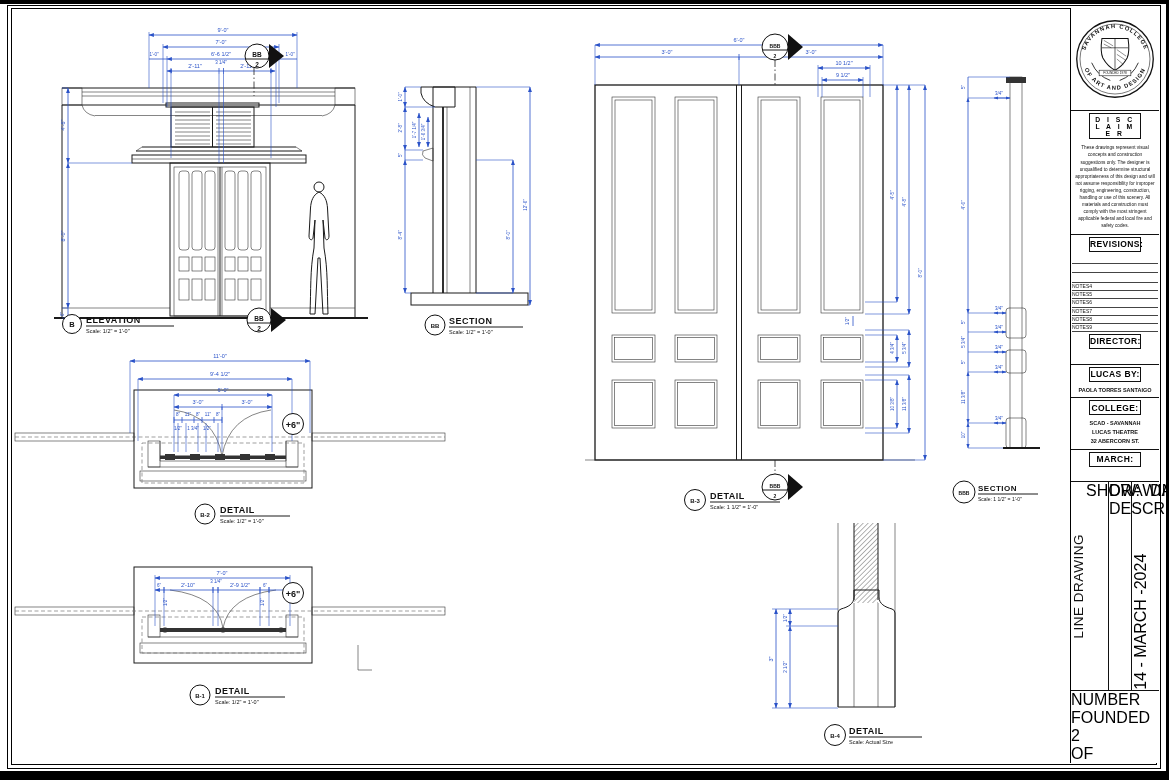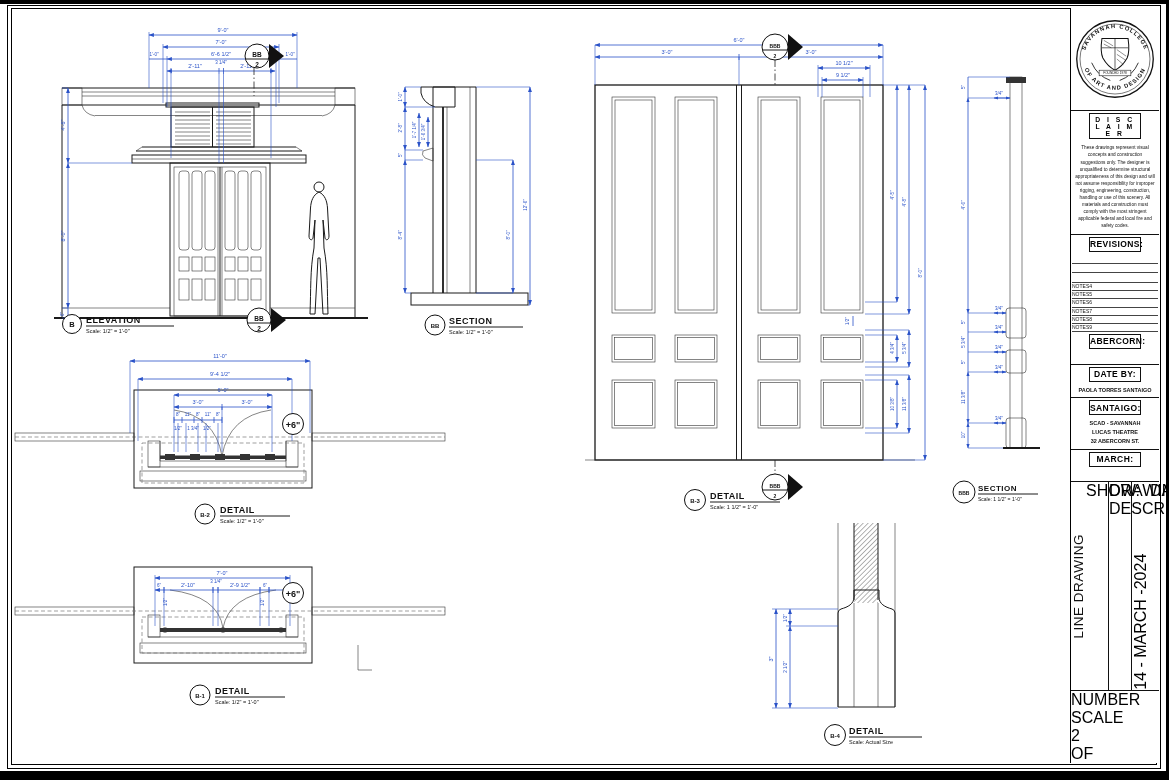--- a/index.html
+++ b/index.html
@@ -572,25 +572,25 @@
     <div class="tbh big">REVISIONS:</div>
     <div class="brow"></div>
     <div class="brow"></div>
     <div class="brow"></div>
     <div class="nrow">NOTES4</div>
     <div class="nrow">NOTES5</div>
     <div class="nrow">NOTES6</div>
     <div class="nrow">NOTES7</div>
     <div class="nrow">NOTES8</div>
     <div class="nrow">NOTES9</div>
-    <div class="tbh big">ABERCORN:</div>
+    <div class="tbh big">DIRECTOR:</div>
     <div class="dblank"></div>
-    <div class="tbh big">DATE BY:</div>
+    <div class="tbh big">LUCAS BY:</div>
     <div class="val">PAOLA TORRES SANTAIGO</div>
-    <div class="tbh big">SANTAIGO:</div>
+    <div class="tbh big">COLLEGE:</div>
     <div class="val">
       <div>SCAD - SAVANNAH</div>
       <div>LUCAS THEATRE</div>
       <div>32 ABERCORN ST.</div>
     </div>
     <div class="tbh big">MARCH:</div>
     <div class="sblank"></div>
     <div class="tb-strip">
       <div class="scol scol1">
         <div class="vtext vbig">LINE DRAWING</div>
@@ -600,19 +600,19 @@
         <div class="vsmall">DRAWING DESCRIPTION:</div>
       </div>
       <div class="scol scol3">
         <div class="vtext vdate">14 - MARCH -2024</div>
         <div class="vsmall">DATE:</div>
       </div>
     </div>
     <div class="tb-sheet">
       <div class="shl">
         <div>NUMBER</div>
-        <div>SCALE</div>
+        <div>FOUNDED</div>
       </div>
       <div class="shn">2</div>
       <div class="of">OF</div>
     </div>
   </div>
 </div>
 
 </body></html>

